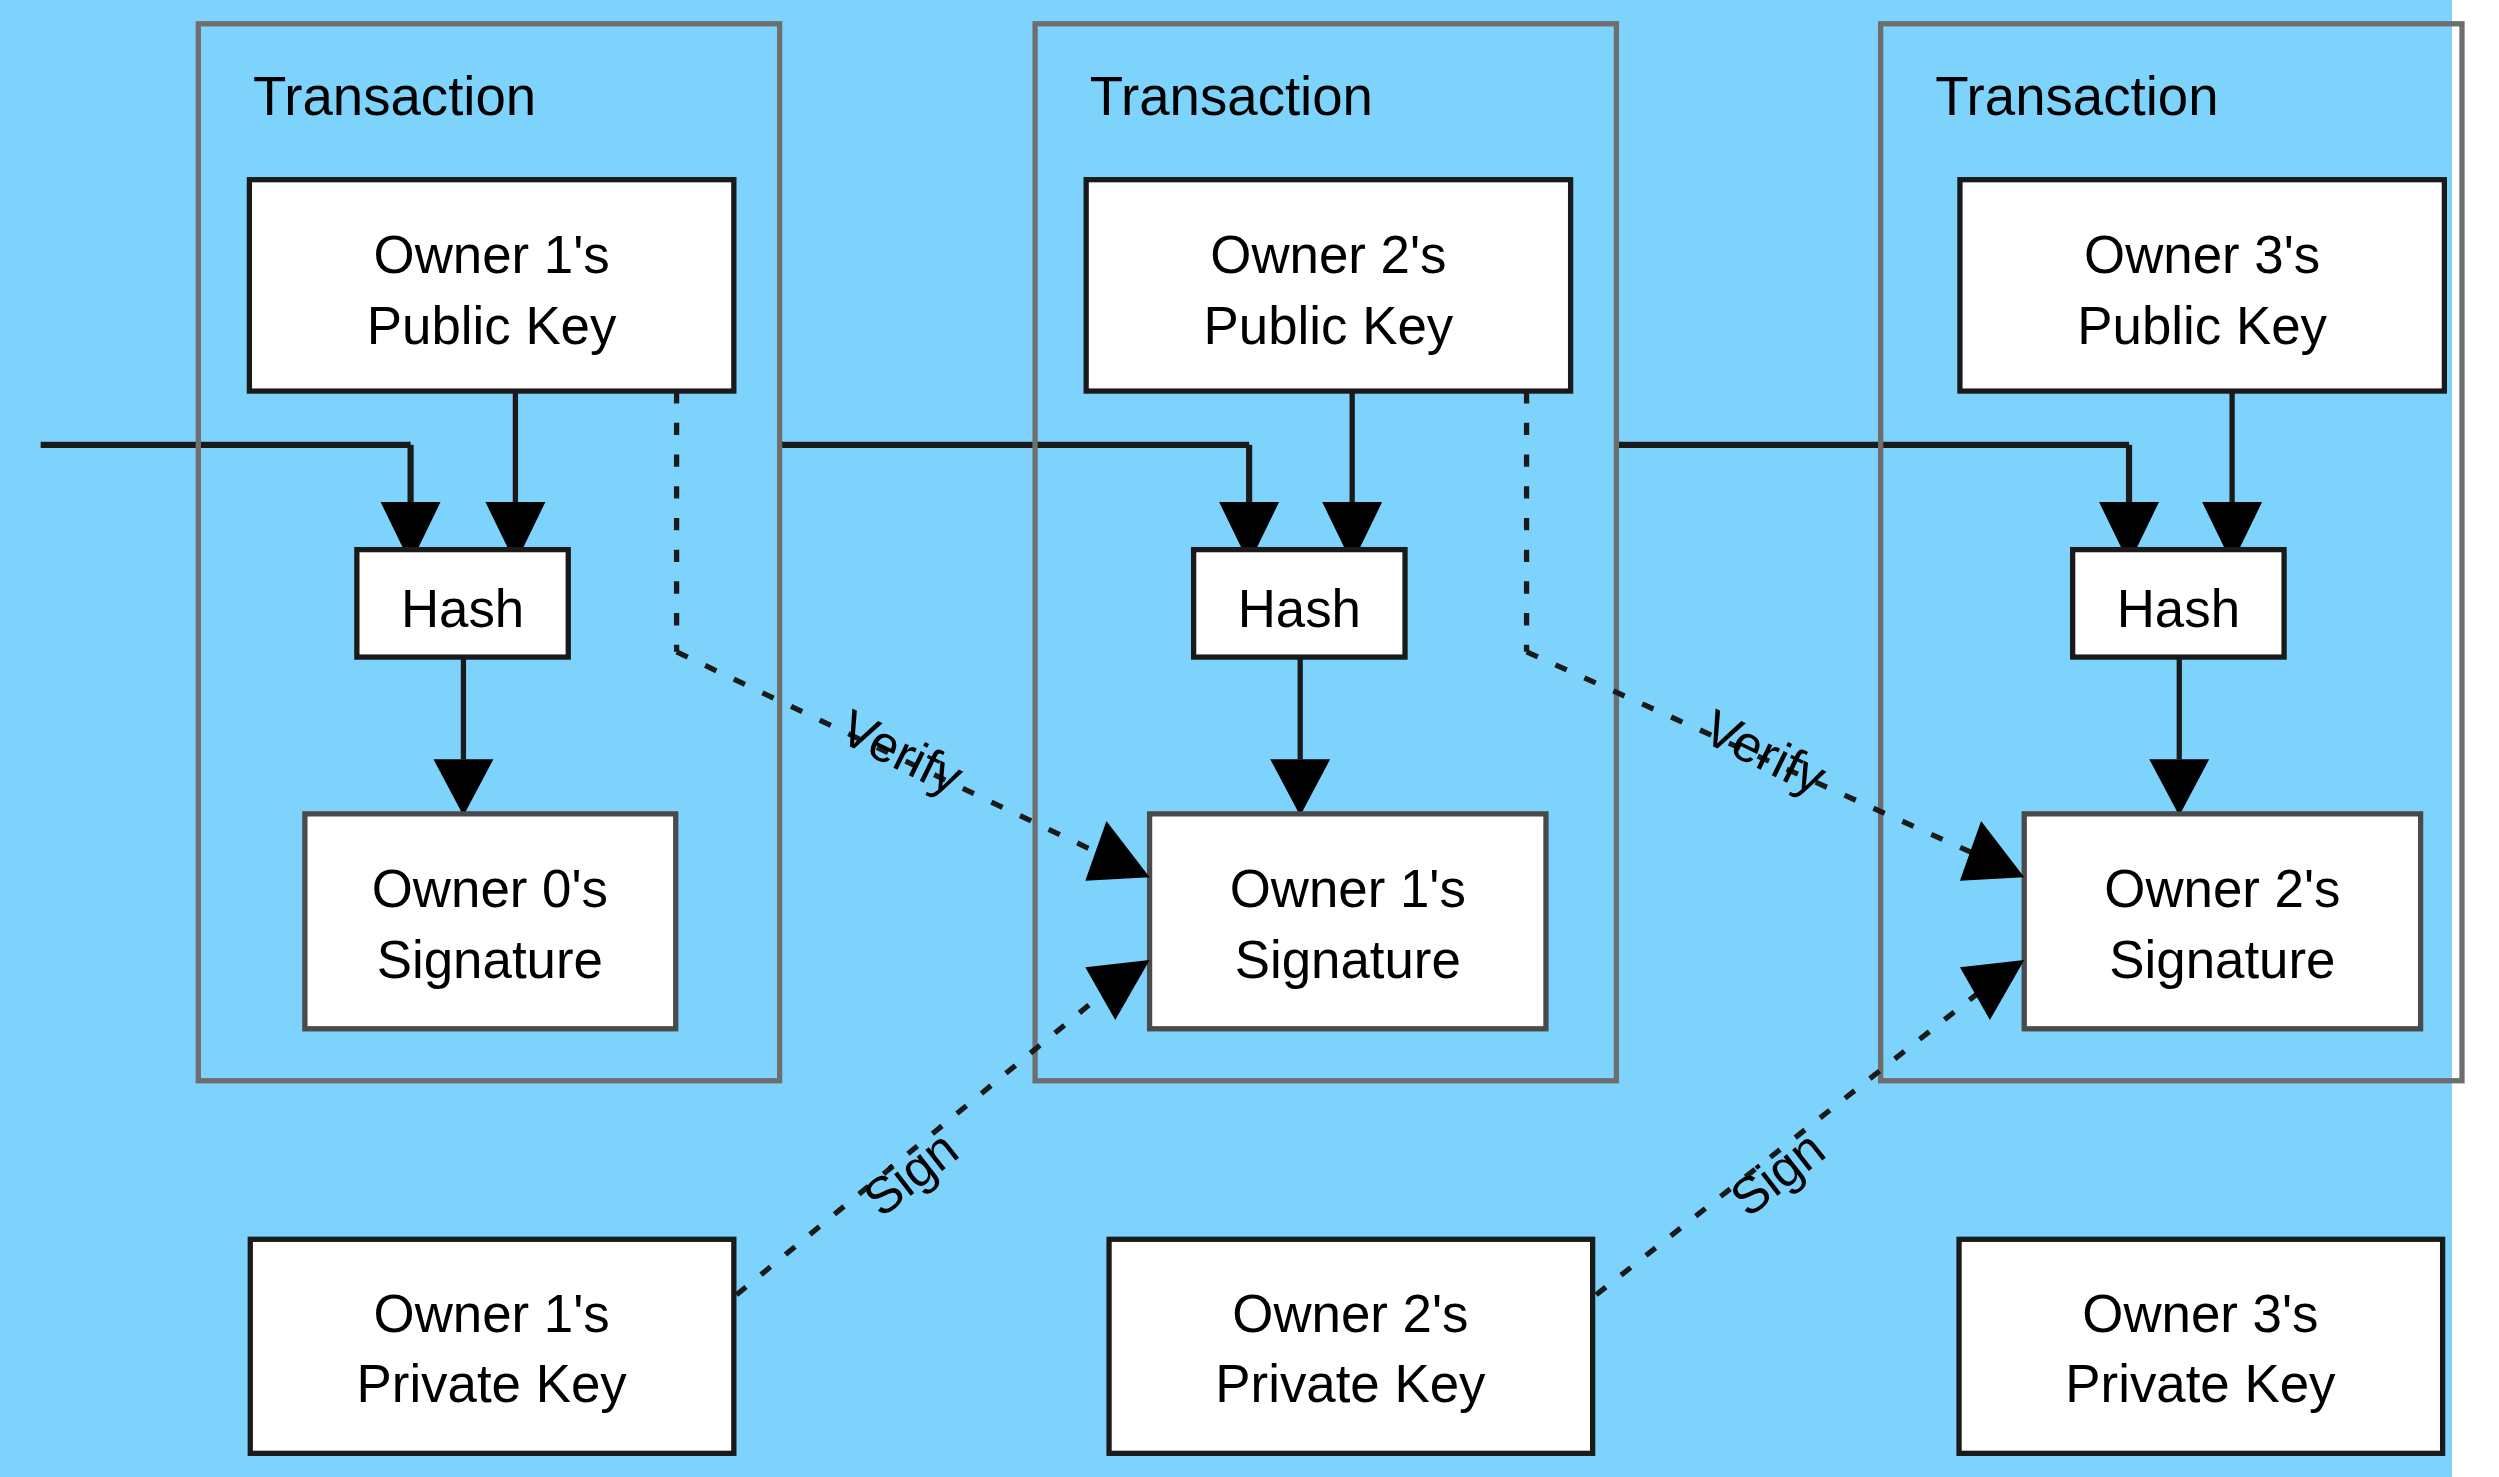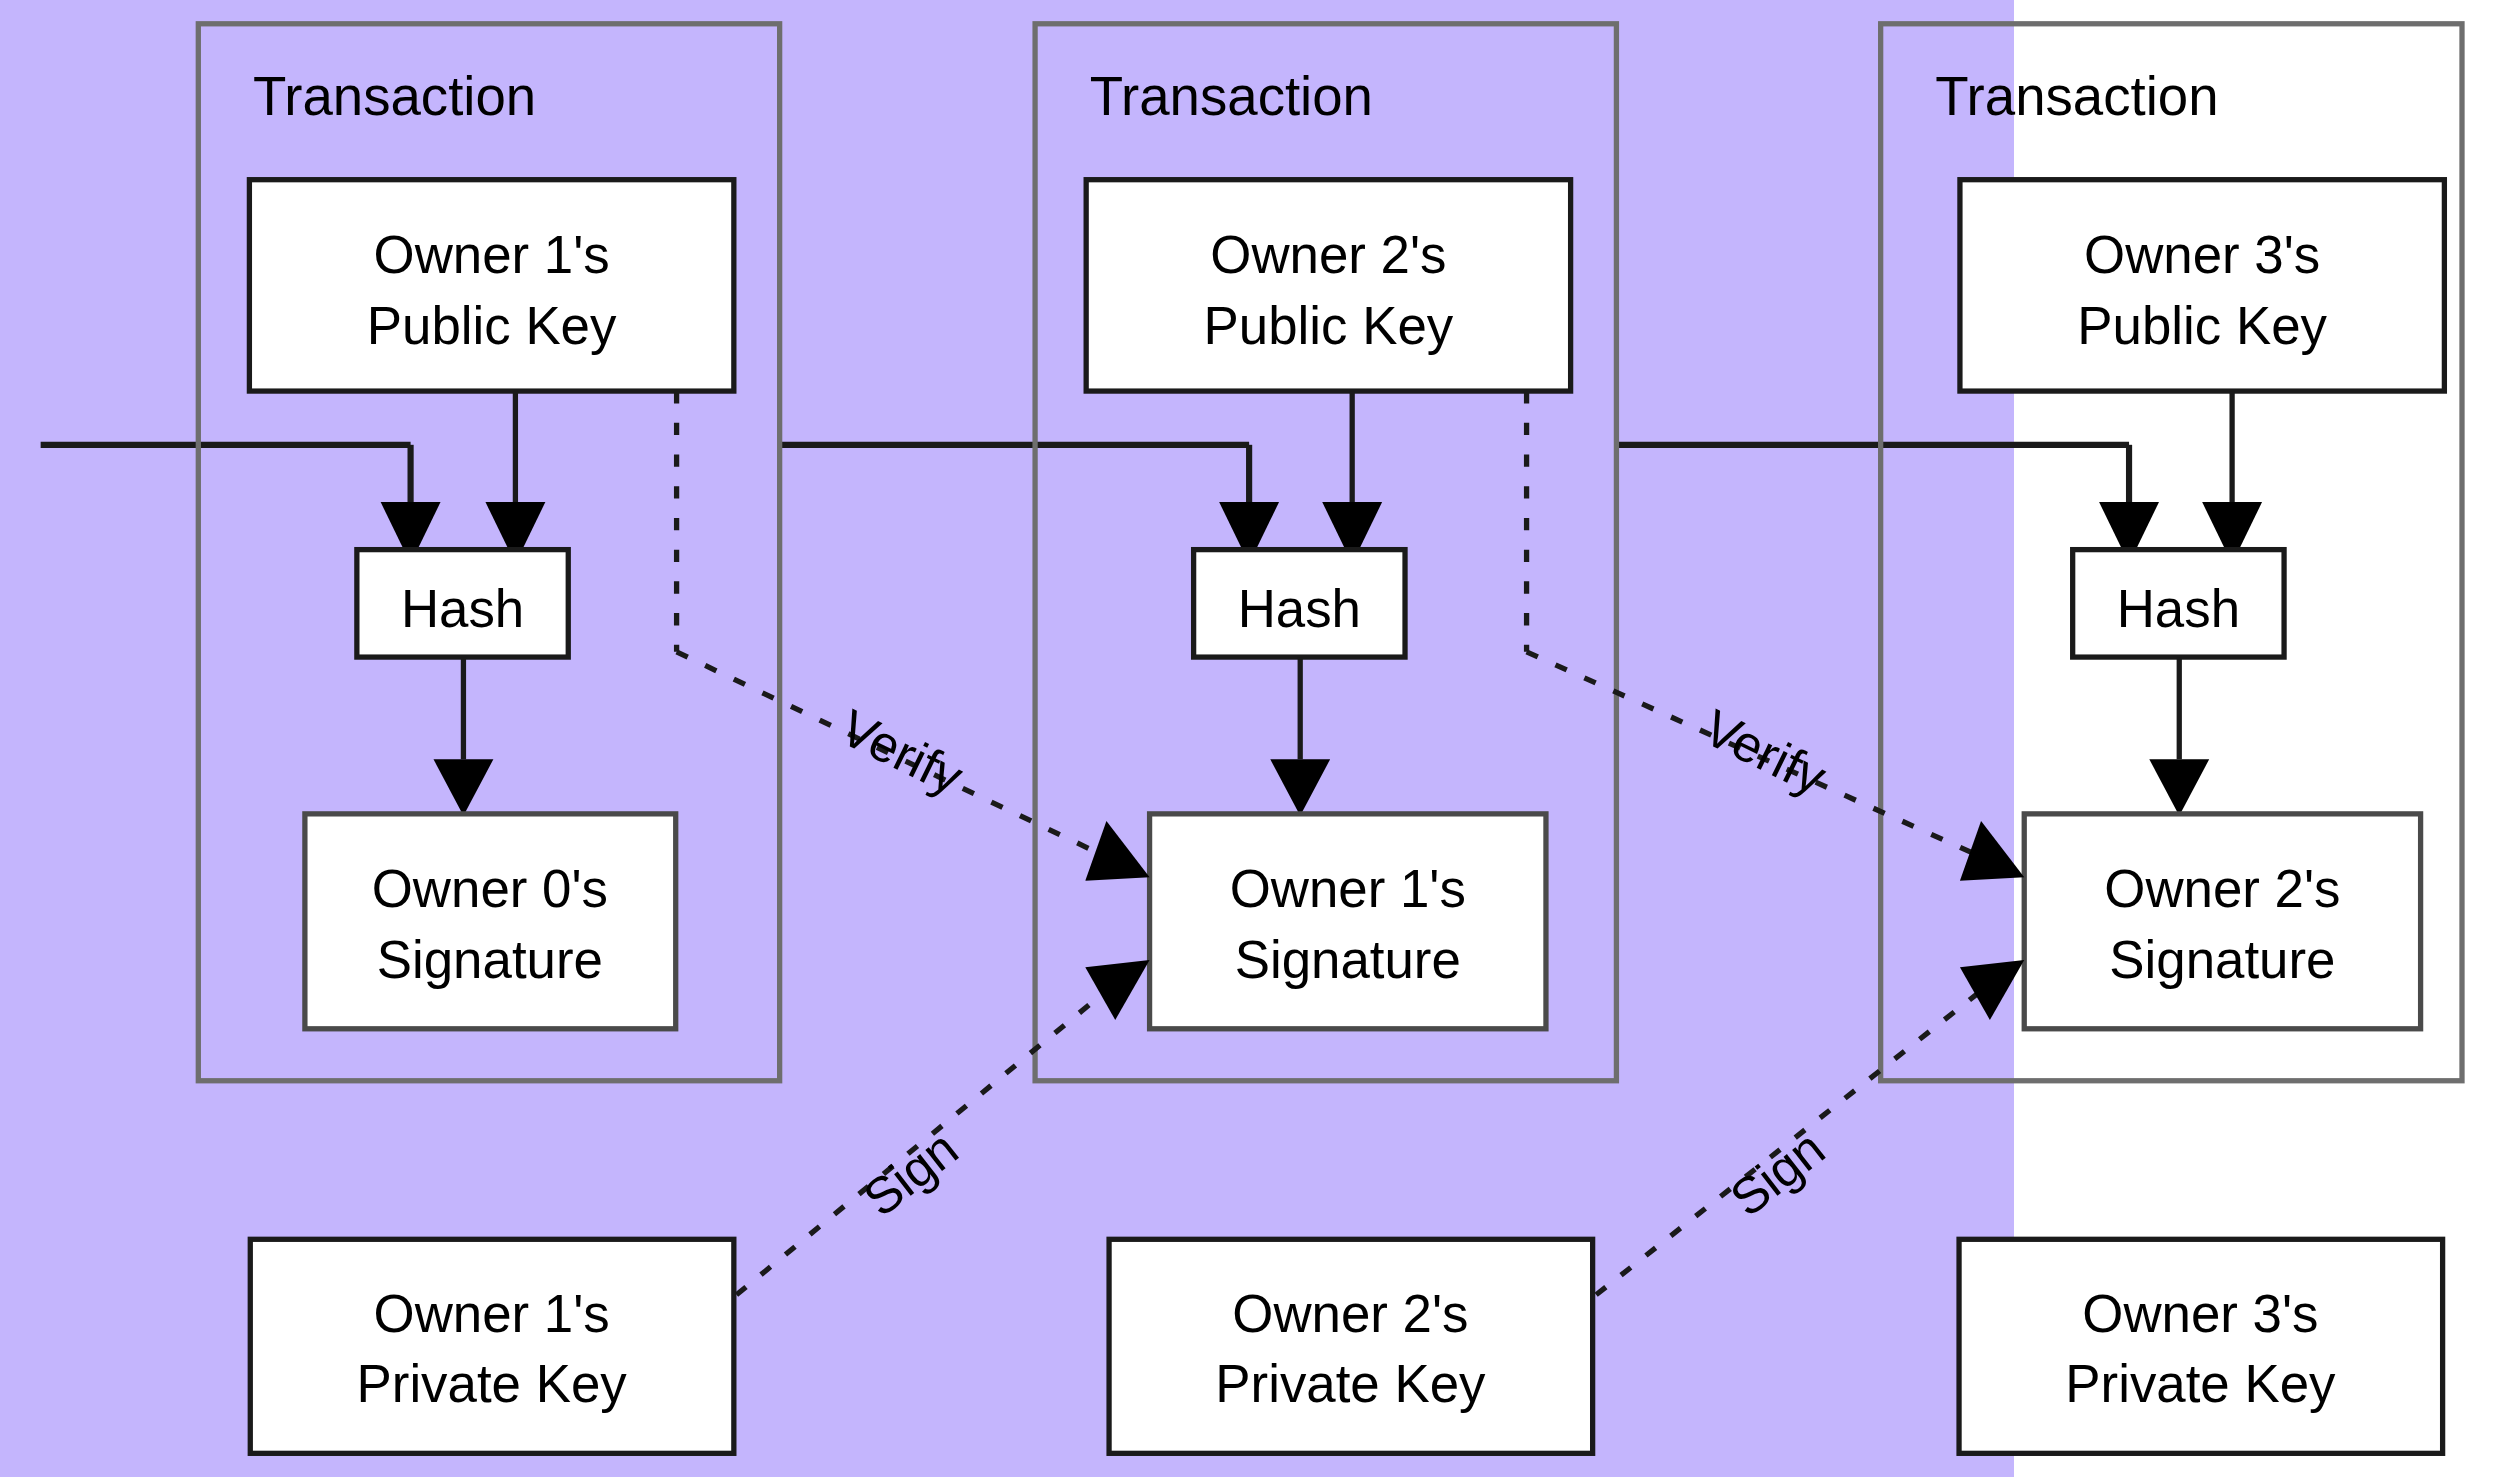--- a/index.html
+++ b/index.html
@@ -2,23 +2,23 @@
 <html style="font-size:14px"><head>
 <meta charset="utf-8">
 <style>
   html, body {
     margin: 0;
     padding: 0;
     background: #ffffff;
   }
   #stage {
     position: relative;
-    width: 2014px;
+    width: 2452px;
     height: 1478px;
-    background: #c4b5fd;
+    background: #7dd3fc;
     font-family: "Liberation Sans", sans-serif;
   }
   svg#diagram {
     display: block;
     width: 2500px;
     height: 1478px;
   }
   .tx-frame {
     fill: none;
     stroke: #6e6e6e;

